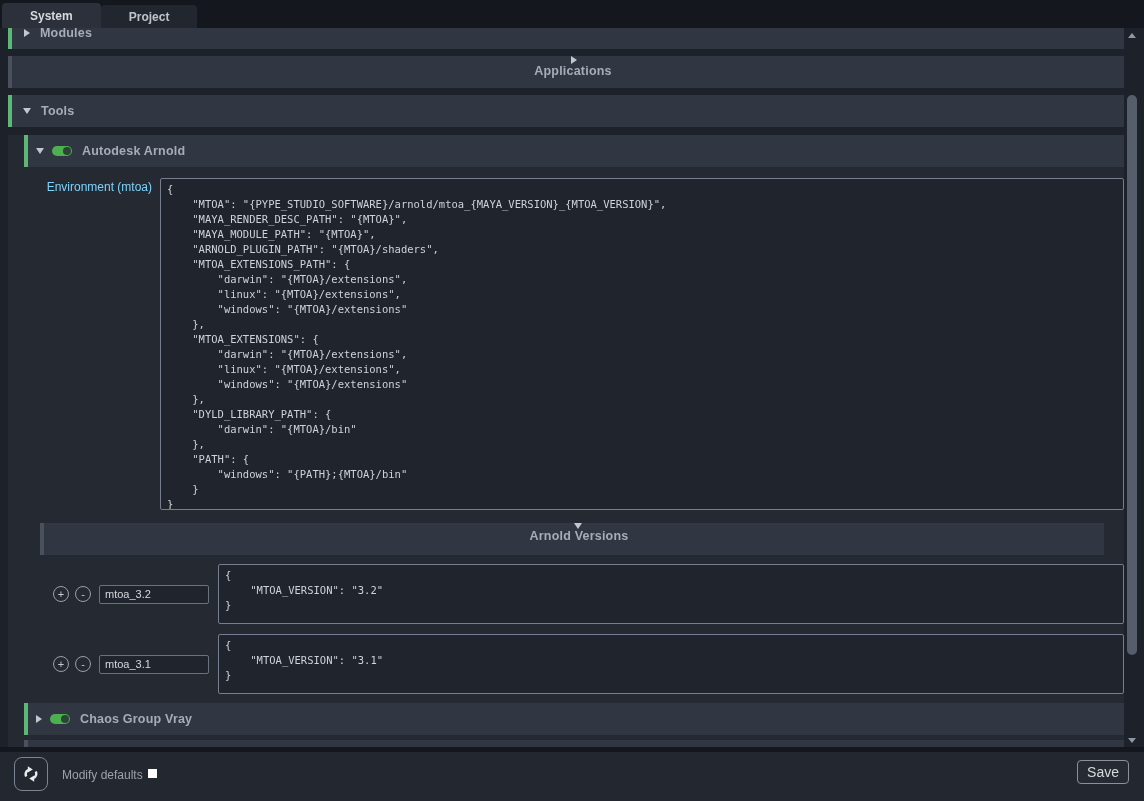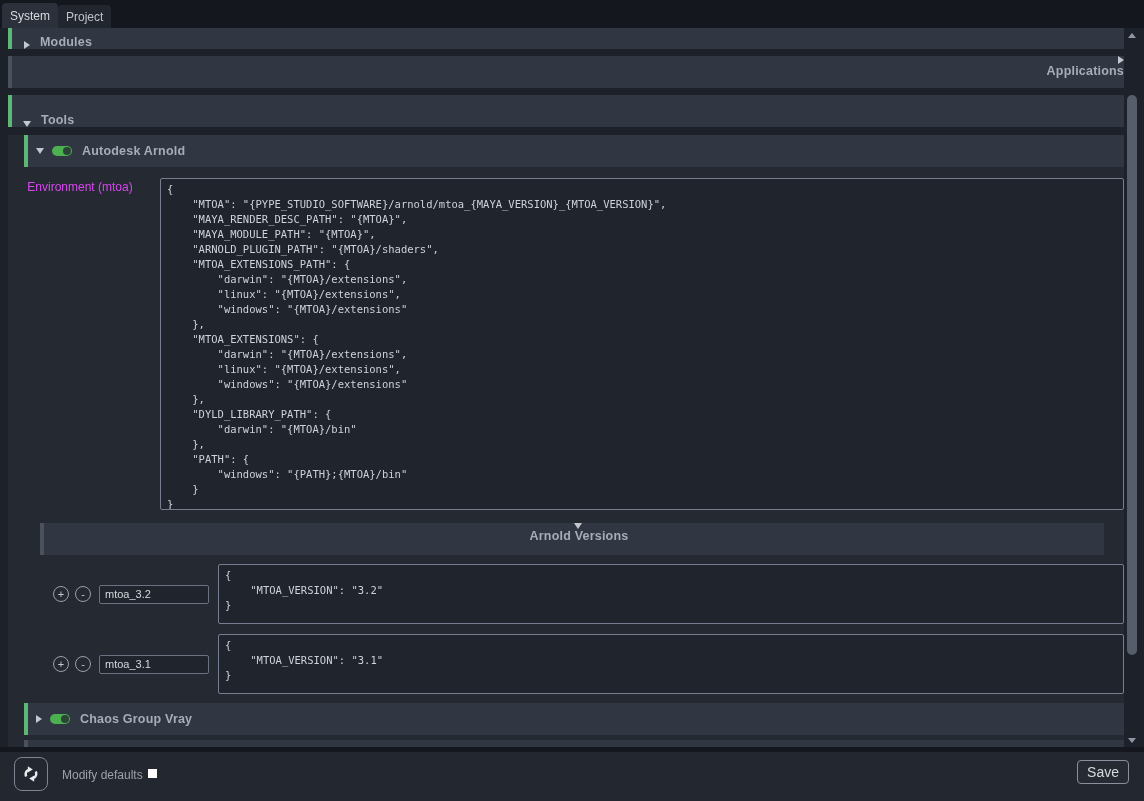--- a/index.html
+++ b/index.html
@@ -5,43 +5,43 @@
   * { box-sizing: border-box; margin: 0; padding: 0; }
   html,body { width:1144px; height:801px; overflow:hidden; }
   body {
     background:#14171d;
     font-family:"Liberation Sans", sans-serif;
     color:#a6acb8;
     position:relative;
   }
   
   .tabbar { position:absolute; left:0; top:0; width:1144px; height:28px; background:#14171d; display:flex; align-items:flex-end; padding-left:2px; }
-  .tab { padding:0 8px; font-size:12px; border-radius:4px 4px 0 0; display:flex; align-items:center; cursor:default; }
+  .tab { padding:0 28px; font-size:12px; border-radius:4px 4px 0 0; display:flex; align-items:center; cursor:default;font-weight:bold; }
   .tab.active { background:#2b303a; color:#d6d9de; height:25px; }
   .tab.inactive { background:#22262f; color:#bfc3ca; height:23px; }
   
   .viewport { position:absolute; left:0; top:28px; width:1144px; height:719px; background:#1d212a; overflow:hidden; }
   .content { margin-top:-11px; }
-  .row-outer { margin-left:8px; width:1116px; height:32px; background:#313742; display:flex; align-items:flex-end; }
+  .row-outer { margin-left:8px; width:1116px; height:32px; background:#313742; display:flex; align-items:center; }
   .row-outer.b-green { border-left:4px solid #5cb874; }
   .row-outer.b-gray  { border-left:4px solid #4b515c;flex-direction:column; }
   .gap7 { height:7px; } .gap8 { height:8px; }
   .hdr-label { font-size:12.5px; font-weight:bold; color:#a6acb8; margin-left:10px; letter-spacing:.2px; }
   .tri-right { width:0; height:0; border-left:6px solid #c3c7ce; border-top:4px solid transparent; border-bottom:4px solid transparent; margin-left:12px; }
   .tri-down  { width:0; height:0; border-top:6px solid #c3c7ce; border-left:4px solid transparent; border-right:4px solid transparent; margin-left:11px; }
   
   .tools-body { margin-left:8px; width:1116px; background:#242932; padding-top:7px; }
   .row-inner { margin-left:16px; width:1100px; height:32px; background:#313742; display:flex; align-items:center; }
   .row-inner.b-green { border-left:4px solid #5cb874; }
   .row-inner2 { margin-left:32px; width:1064px; height:32px; background:#313742; display:flex; align-items:center; border-left:4px solid #4b515c;flex-direction:column; }
   .toggle { width:20px; height:10px; border-radius:5px; background:#4caf50; position:relative; margin-left:8px; flex:none; }
   .toggle .knob { position:absolute; right:1px; top:1px; width:8px; height:8px; border-radius:50%; background:#2c4435; }
   
   .env-row { display:flex; margin-top:11px; }
-  .env-label { width:144px; text-align:center; font-size:12px; color:#d946ef; padding-top:2px; flex:none; }
+  .env-label { width:144px; text-align:right; font-size:12px; color:#7dd3fc; padding-top:2px; flex:none; }
   textarea.jsonbox, .jsonbox {
     background:#20242d; color:#ced2d9; border:1px solid #767d8e; border-radius:2px;
     font-family:"DejaVu Sans Mono", monospace; font-size:10.5px; line-height:15px;
     padding:3px 6px; resize:none; overflow:hidden; white-space:pre; display:block;
   }
   .env-json { margin-left:8px; width:969px; height:332px; }
   
   .ver-row { display:flex; align-items:center; margin-left:45px; }
   .circle-btn { width:16px; height:16px; border-radius:50%; border:1px solid #9aa0ab; background:transparent; color:#c6cad1; font-size:11px; line-height:13px; text-align:center; padding:0; flex:none; }
   .ver-input { margin-left:8px; width:110px; height:19px; background:#20242d; border:1px solid #6a7180; border-radius:2px; color:#d5d8dc; font-size:11px; padding:0 5px; font-family:"Liberation Sans", sans-serif; }

